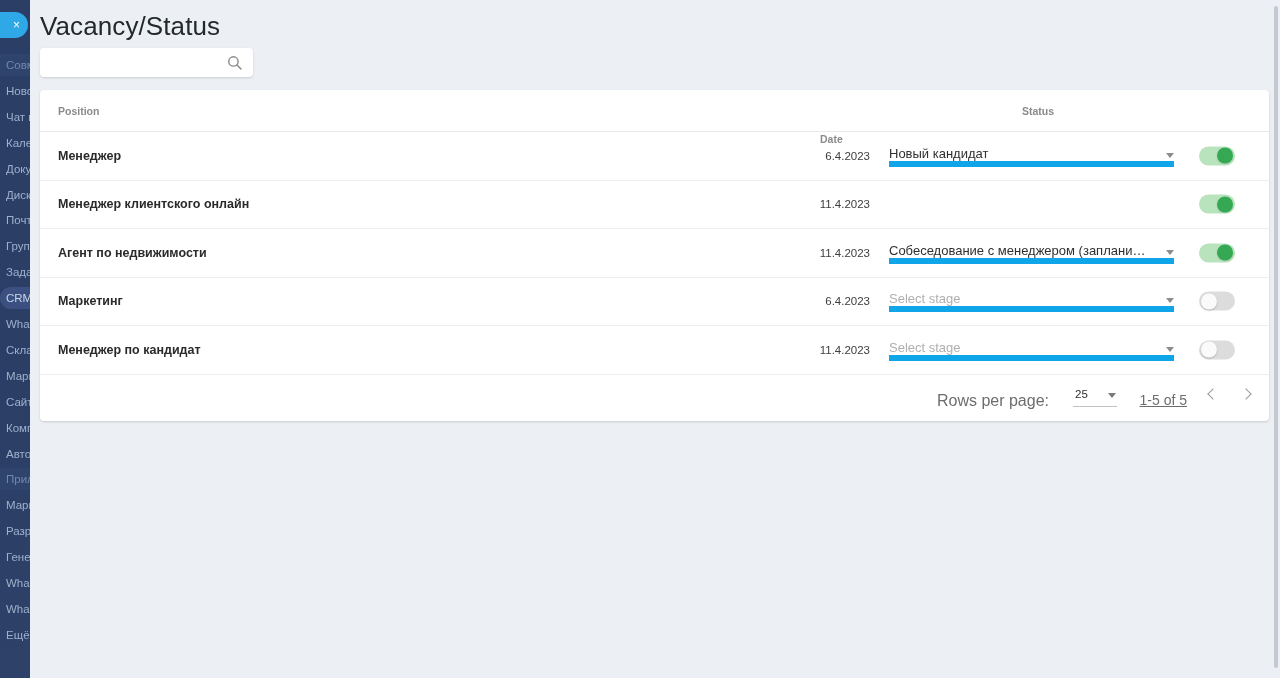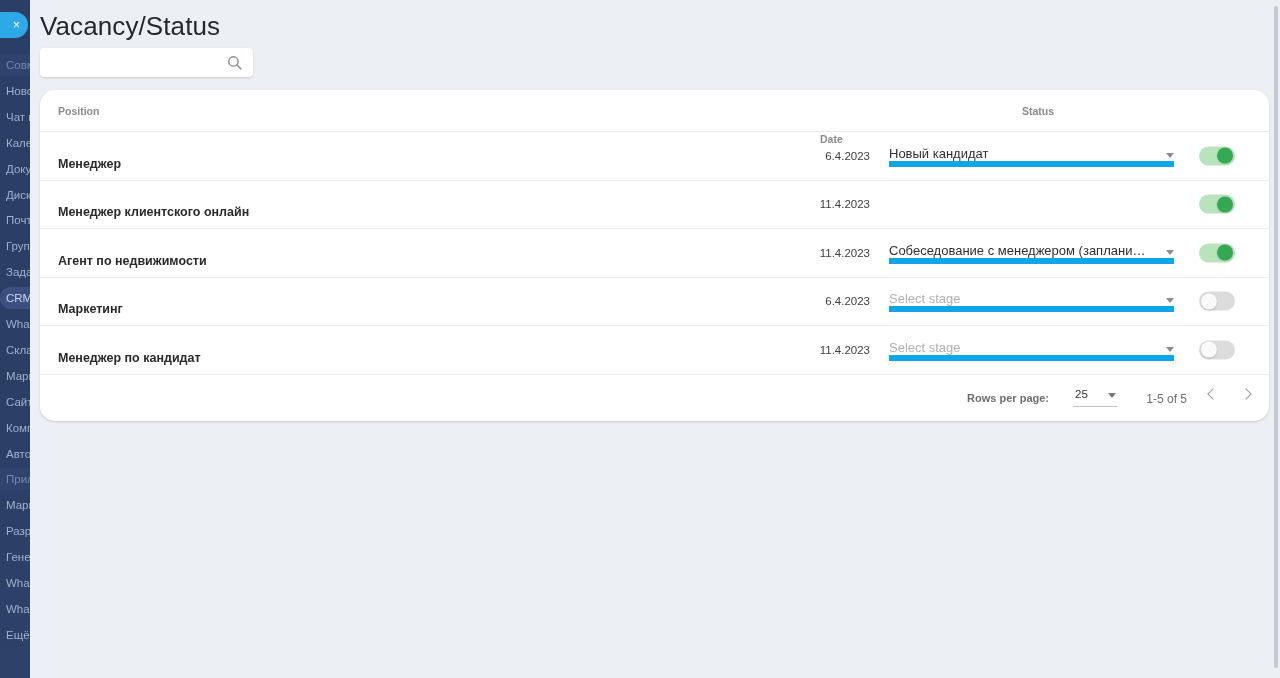--- a/index.html
+++ b/index.html
@@ -120,21 +120,21 @@
     width: 17px; height: 17px;
     cursor: pointer;
   }
 
   
   #table-card {
     position: absolute;
     left: 10px; top: 90px;
     width: 1229px;
     background: #ffffff;
-    border-radius: 15px;
+    border-radius: 4px;
     box-shadow: 0 1px 3px rgba(0,0,0,0.10), 0 1px 2px rgba(0,0,0,0.06);
     overflow: hidden;
   }
 
   .thead {
     position: relative;
     height: 42px;
     border-bottom: 1px solid #e8e8e8;
   }
   .th {
@@ -157,21 +157,20 @@
   .row:last-of-type { border-bottom: 1px solid #eeeeee; }
 
   .cell-position {
     position: absolute;
     left: 18px; top: 50%;
     transform: translateY(-50%);
     font-size: 12.5px;
     font-weight: 700;
     color: #2a2a2a;
     white-space: nowrap;
-    margin-top: 8px;
   }
   .cell-date {
     position: absolute;
     left: 770px; top: 50%;
     transform: translateY(-50%);
     width: 60px;
     text-align: right;
     font-size: 11.5px;
     color: #3d3d3d;
     white-space: nowrap;
@@ -233,24 +232,23 @@
   }
 
   
   .tfoot {
     position: relative;
     height: 46px;
   }
   .pg-label {
     position: absolute;
     right: 220px; top: 17px;
-    font-size: 11px;
+    font-size: 16px;
     color: #6d6d6d;
     white-space: nowrap;
-    font-weight: bold;
   }
   .pg-rows {
     position: absolute;
     right: 152px; top: 11px;
     width: 44px; height: 21px;
     border-bottom: 1px solid #c2c2c2;
     cursor: pointer;
   }
   .pg-rows .val {
     position: absolute;
@@ -258,23 +256,24 @@
     font-size: 11.5px;
     color: #2f2f2f;
   }
   .pg-rows .caret {
     right: 1px; top: 7px;
     border-top-color: #7a7a7a;
   }
   .pg-range {
     position: absolute;
     right: 82px; top: 17px;
-    font-size: 12px;
+    font-size: 14px;
     color: #6d6d6d;
     white-space: nowrap;
+    text-decoration: underline;
   }
   .pg-prev, .pg-next {
     position: absolute;
     top: 8px;
     width: 26px; height: 26px;
     cursor: pointer;
   }
   .pg-prev { right: 44px; }
   .pg-next { right: 8px; }
   .chev {

